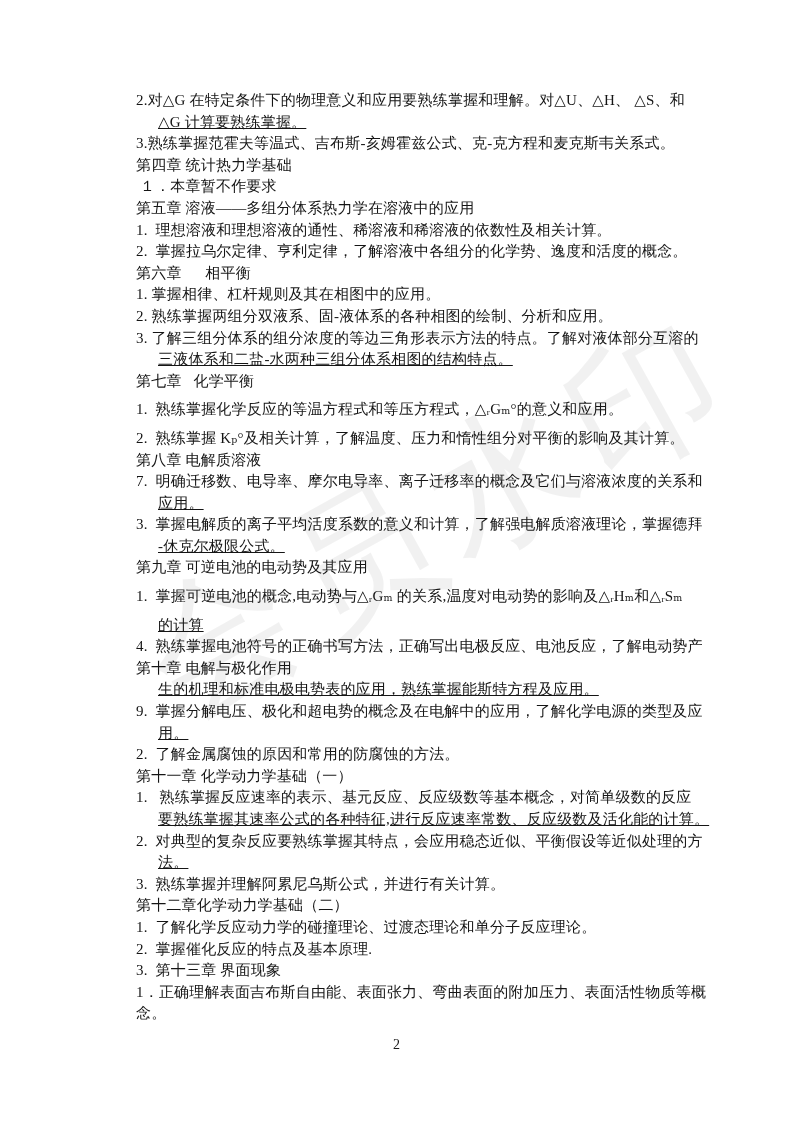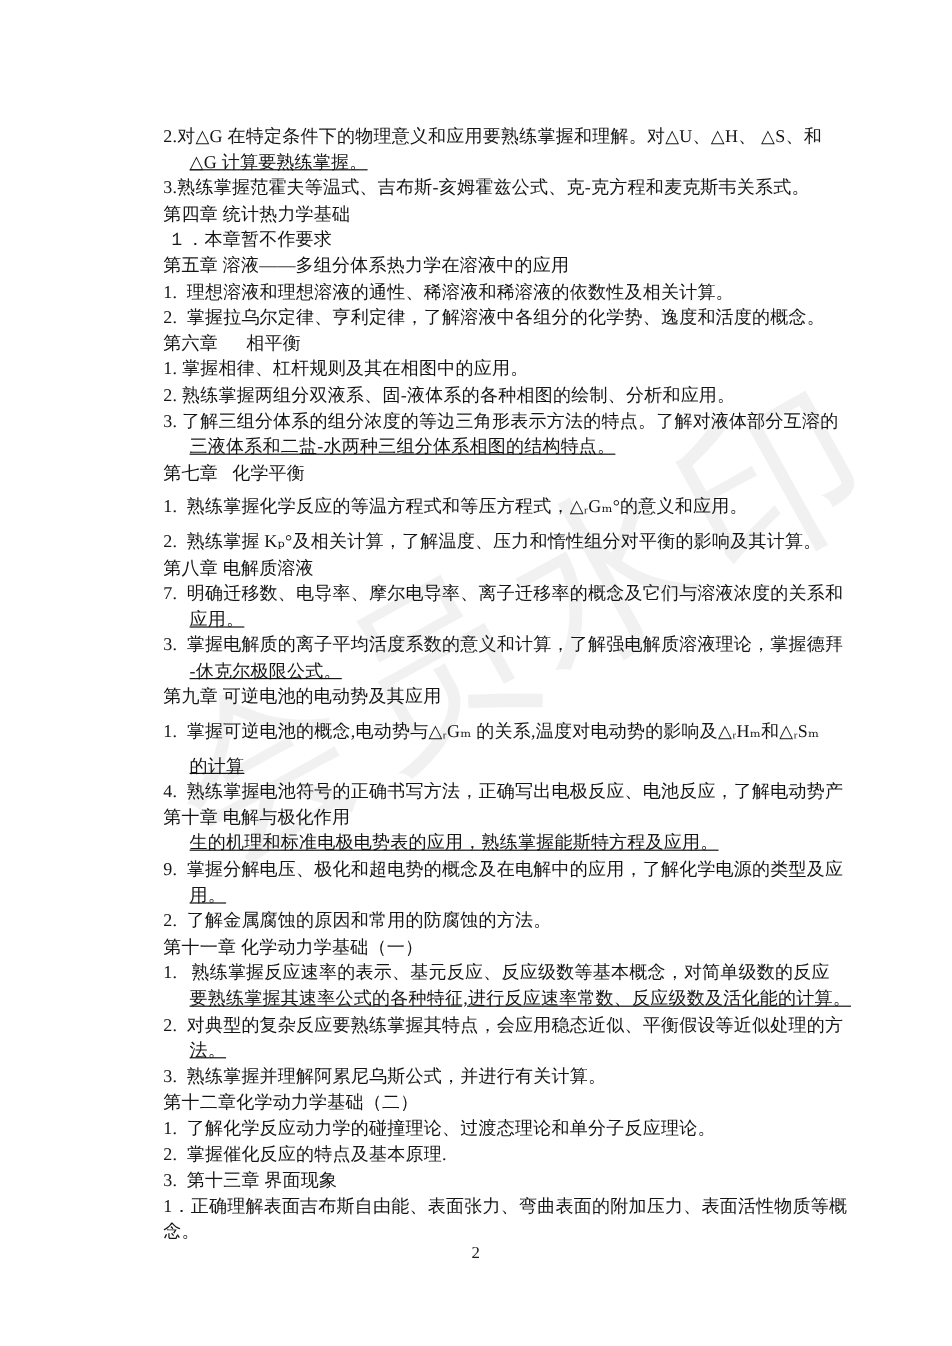--- a/index.html
+++ b/index.html
@@ -24,21 +24,20 @@
     white-space:nowrap;
     user-select:none;
     pointer-events:none;
     z-index:0;
   }
   .content{
     position:absolute;
     left:136px;top:90px;
     width:600px;
     z-index:1;
-    margin-top:14px;
   }
   .line{
     white-space:pre;
     font-size:15px;
     line-height:21.6px;
     letter-spacing:0.2px;
   }
   .line.indent{padding-left:22px;text-decoration:underline;}
   .line.tall{padding-top:7px;}
   .page-number{

